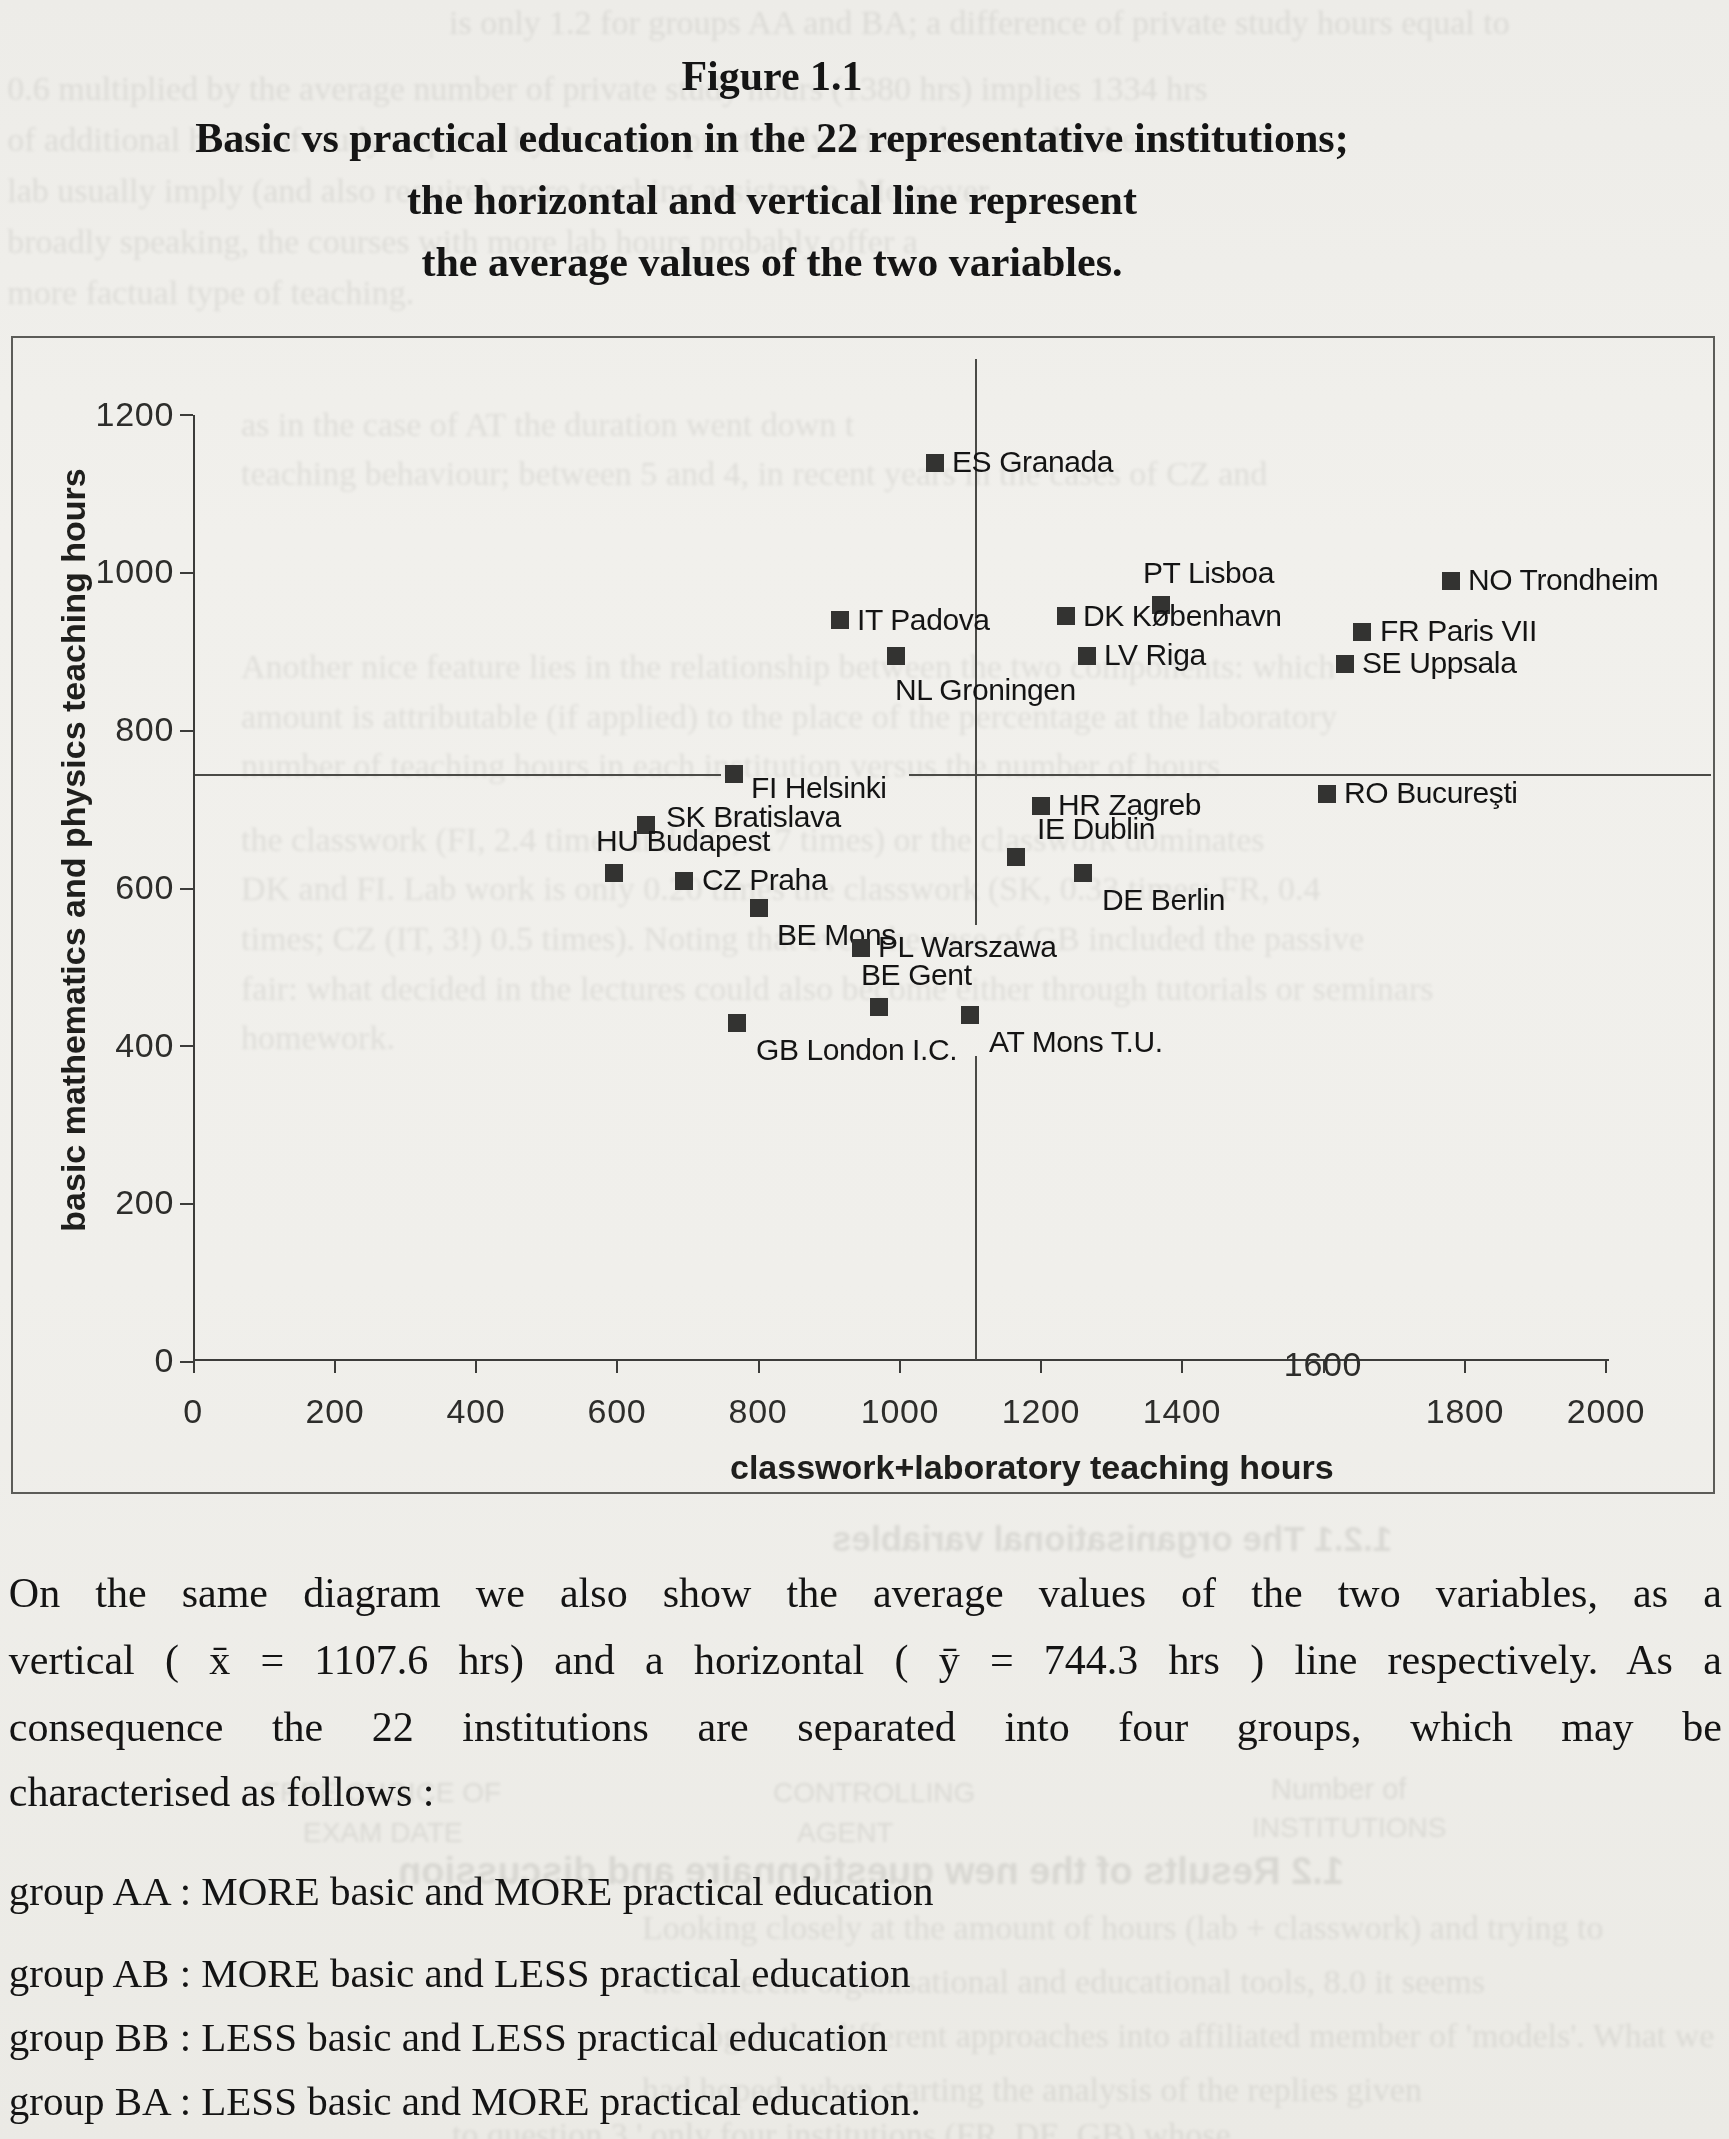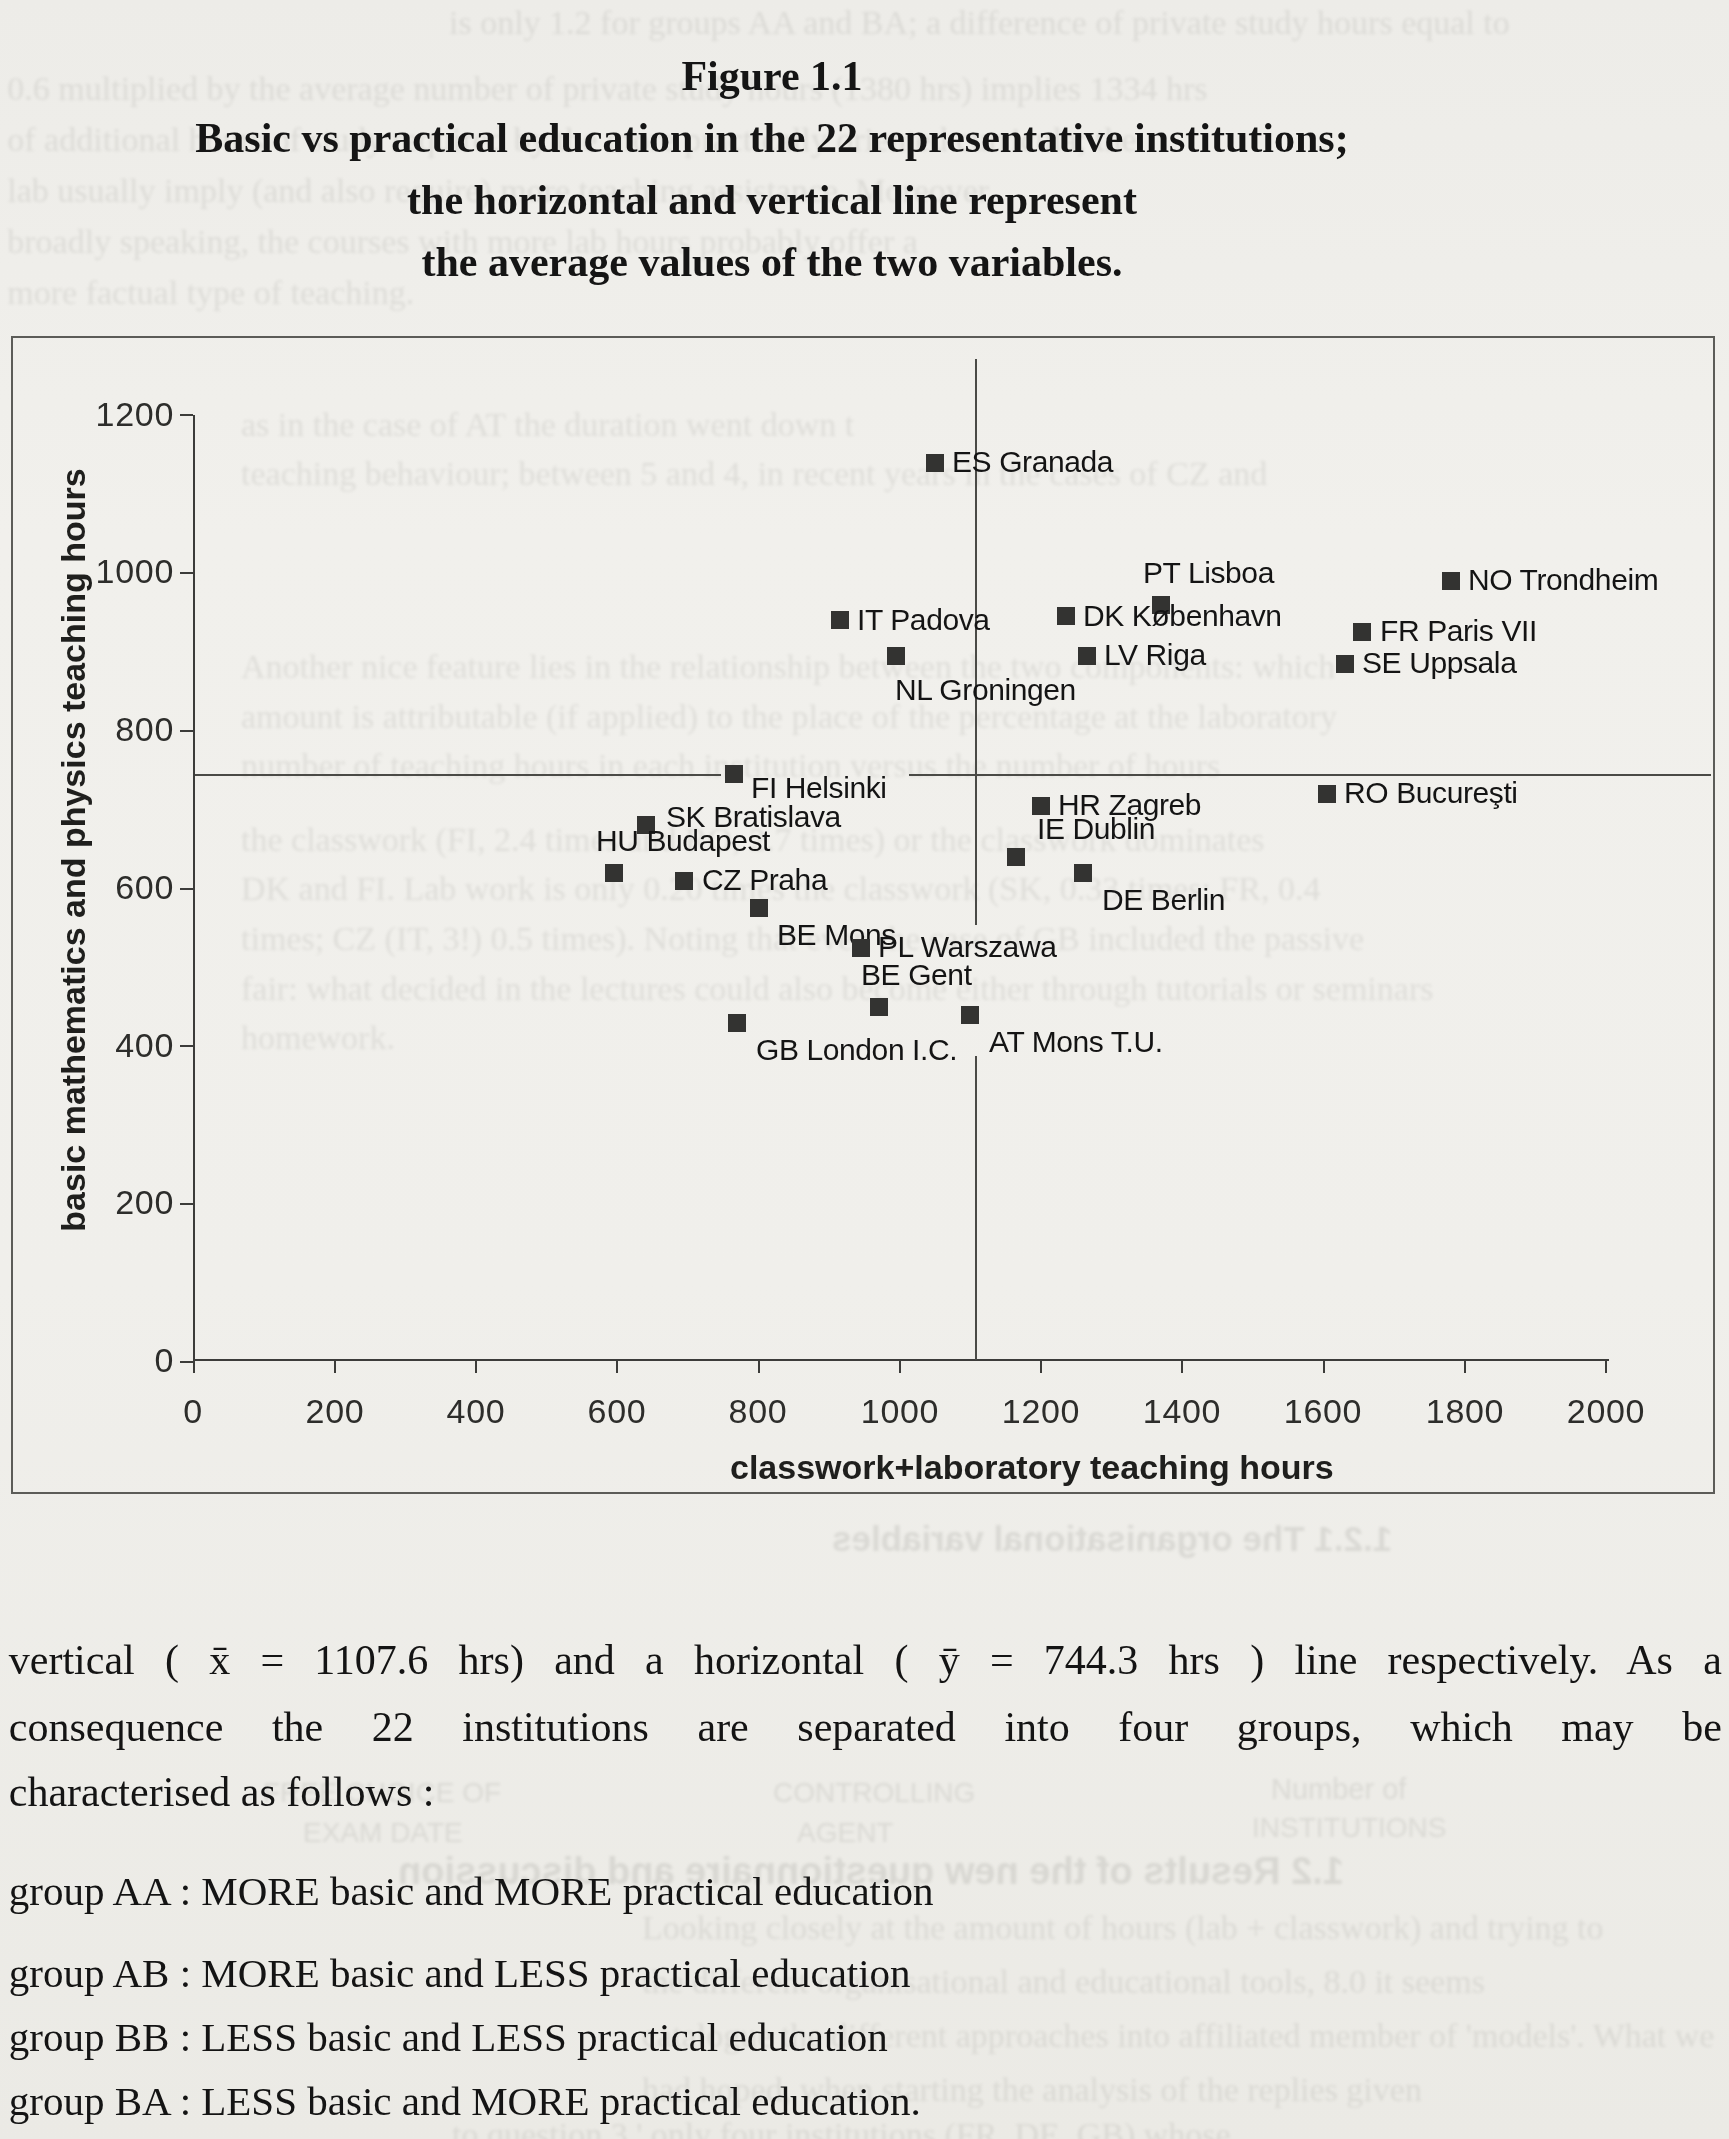--- a/index.html
+++ b/index.html
@@ -102,21 +102,21 @@
       <div class="xtick-label" style="left: 566px; top: 1392px;">600</div>
       <div class="tick" style="left: 758px; top: 1361px; width: 2.2px; height: 12.4px;"></div>
       <div class="xtick-label" style="left: 707px; top: 1392px;">800</div>
       <div class="tick" style="left: 899px; top: 1361px; width: 2.2px; height: 12.4px;"></div>
       <div class="xtick-label" style="left: 849px; top: 1392px;">1000</div>
       <div class="tick" style="left: 1040px; top: 1361px; width: 2.2px; height: 12.4px;"></div>
       <div class="xtick-label" style="left: 990px; top: 1392px;">1200</div>
       <div class="tick" style="left: 1181px; top: 1361px; width: 2.2px; height: 12.4px;"></div>
       <div class="xtick-label" style="left: 1131px; top: 1392px;">1400</div>
       <div class="tick" style="left: 1323px; top: 1361px; width: 2.2px; height: 12.4px;"></div>
-      <div class="xtick-label" style="left: 1272px; top: 1392px;">1600</div>
+      <div class="xtick-label" style="left: 1272px; top: 1345px;">1600</div>
       <div class="tick" style="left: 1464px; top: 1361px; width: 2.2px; height: 12.4px;"></div>
       <div class="xtick-label" style="left: 1414px; top: 1392px;">1800</div>
       <div class="tick" style="left: 1605px; top: 1361px; width: 2.2px; height: 12.4px;"></div>
       <div class="xtick-label" style="left: 1555px; top: 1392px;">2000</div>
       <div class="meanline" style="left: 195px; top: 774px; width: 526px; height: 2.2px;"></div>
       <div class="meanline" style="left: 909px; top: 774px; width: 802px; height: 2.2px;"></div>
       <div class="meanline" style="left: 975px; top: 359px; width: 2.2px; height: 566px;"></div>
       <div class="meanline" style="left: 975px; top: 1056px; width: 2.2px; height: 304px;"></div>
       <div class="marker" style="left: 926px; top: 454px;"></div>
       <div class="pt-label" style="left: 952px; top: 445px;">ES Granada</div>
@@ -159,20 +159,21 @@
       <div class="marker" style="left: 870px; top: 998px;"></div>
       <div class="pt-label" style="left: 861px; top: 958px;">BE Gent</div>
       <div class="marker" style="left: 961px; top: 1006px;"></div>
       <div class="pt-label" style="left: 989px; top: 1025px;">AT Mons T.U.</div>
       <div class="marker" style="left: 728px; top: 1014px;"></div>
       <div class="pt-label" style="left: 756px; top: 1033px;">GB London I.C.</div>
     </div>
   <div class="axis-title" style="left:730px;top:1448px;">classwork+laboratory teaching hours</div>
   <div class="axis-title" style="left:73px;top:850px;transform:translate(-50%,-50%) rotate(-90deg);">basic mathematics and physics teaching hours</div>
 
+  <div class="para-line" style="top:1570px;">On the same diagram we also show the average values of the two variables, as a</div>
   <div class="para-line" style="top:1637px;">vertical ( x̄ = 1107.6 hrs) and a horizontal ( ȳ = 744.3 hrs ) line respectively. As a</div>
   <div class="para-line" style="top:1704px;">consequence the 22 institutions are separated into four groups, which may be</div>
   <div class="para-line last" style="top:1769px;">characterised as follows :</div>
 
   <div class="group-line" style="top:1845px;margin-top:22px;">group AA : MORE basic and MORE practical education</div>
   <div class="group-line" style="top:2013px;">group BB : LESS basic and LESS practical education</div>
   <div class="group-line" style="top:1949px;">group AB : MORE basic and LESS practical education</div>
   <div class="group-line" style="top:2077px;">group BA : LESS basic and MORE practical education.</div>
 
 </div>

